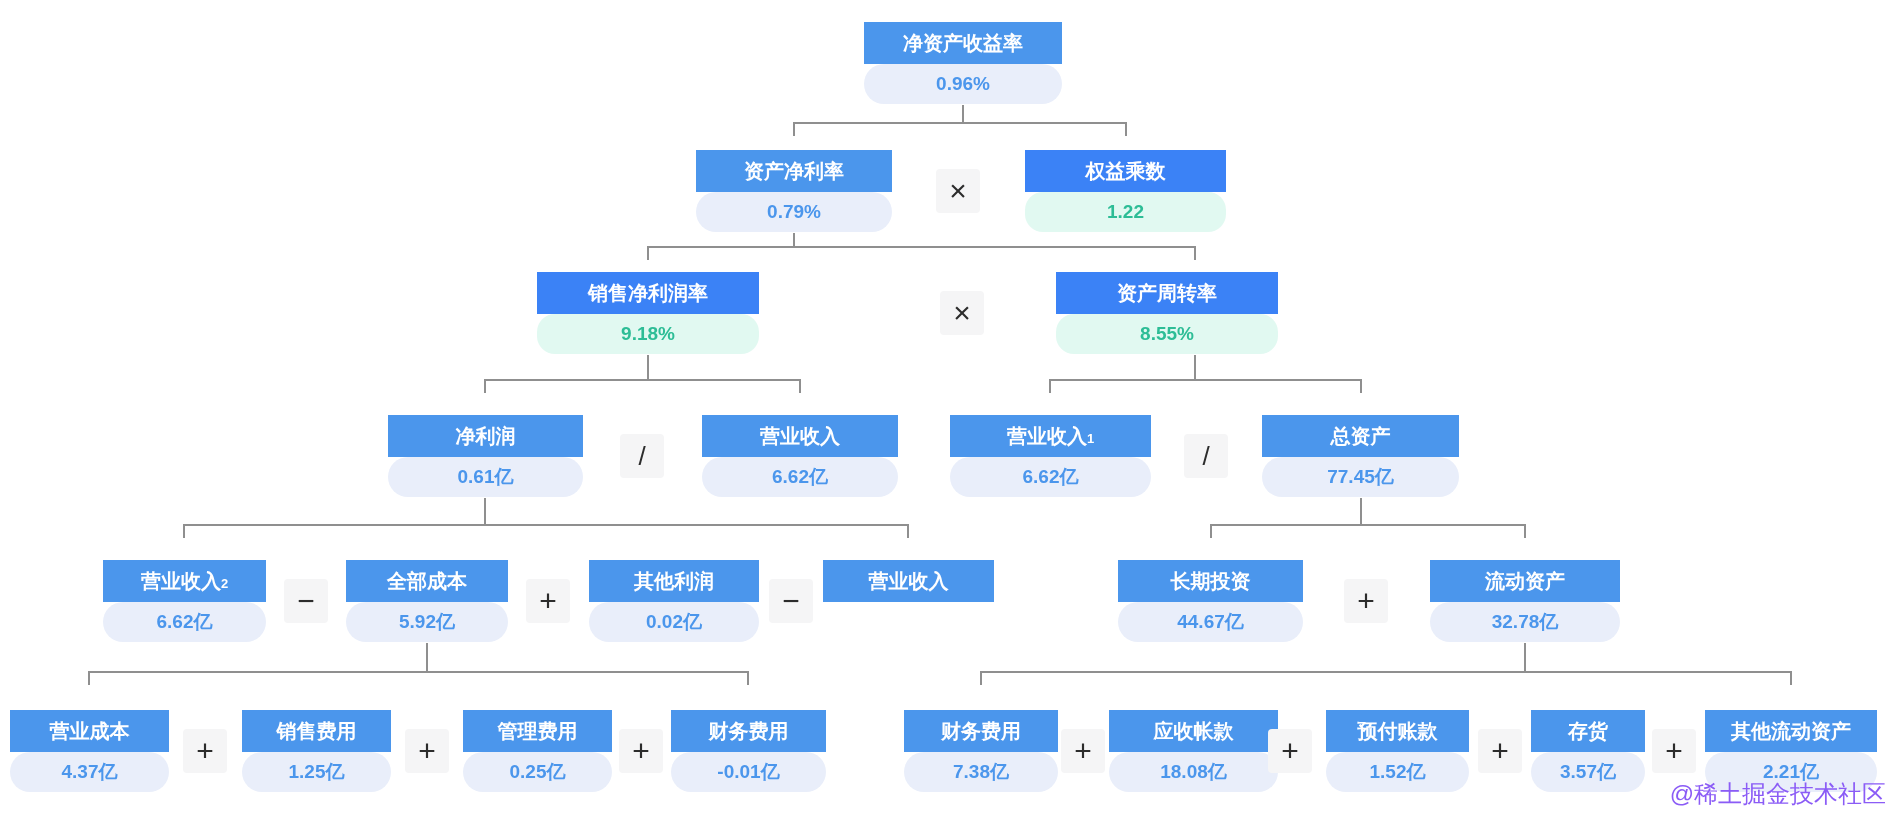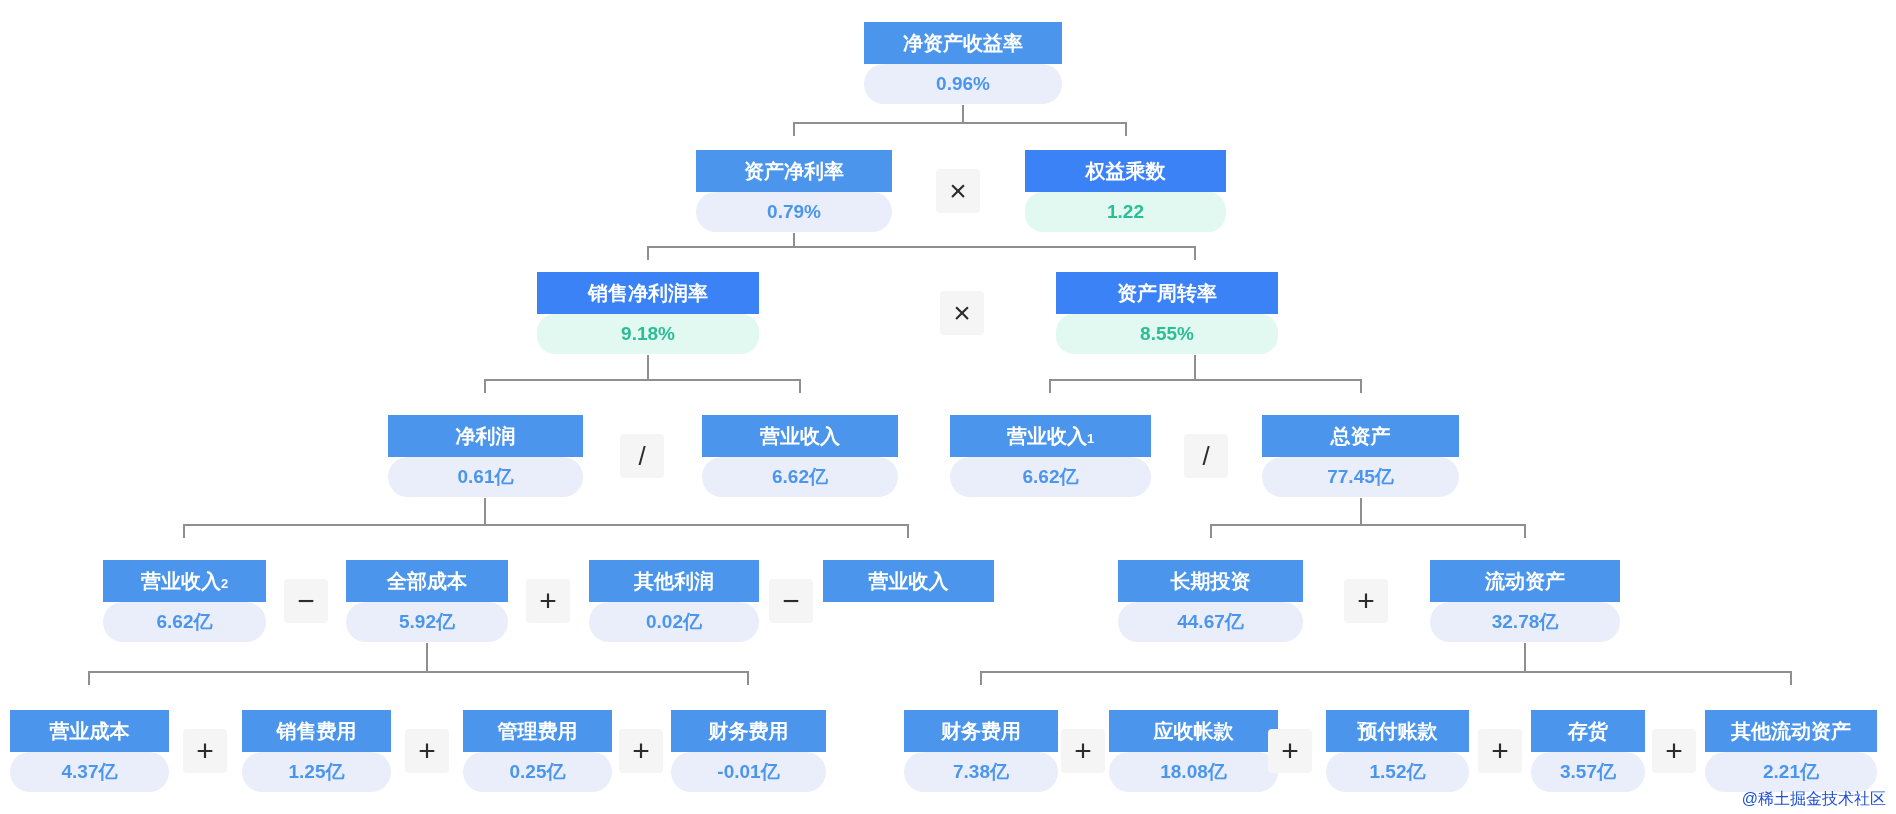--- a/index.html
+++ b/index.html
@@ -30,21 +30,21 @@
   .node .sub { font-size: 13px; font-weight: bold; }
   .op {
     position: absolute; width: 44px; height: 44px;
     background: #f5f5f6; border-radius: 4px;
     display: flex; align-items: center; justify-content: center;
     font-size: 30px; color: #2c2c2c; font-weight: 400;
   }
   .op.div { font-size: 26px; }
   .watermark {
     position: absolute; right: 10px; bottom: 4px;
-    color: #1d4ed8; font-size: 16px;
+    color: #8b5cf6; font-size: 24px;
   }
 </style>
 </head>
 <body>
 
 <div class="canvas">
 
   <svg class="wires" width="1896" height="814" viewBox="0 0 1896 814">
     <g fill="none" stroke="#8f8f8f" stroke-width="2">
       <path d="M963,105 L963,123 M794,136 L794,123 L1126,123 L1126,136"></path>

